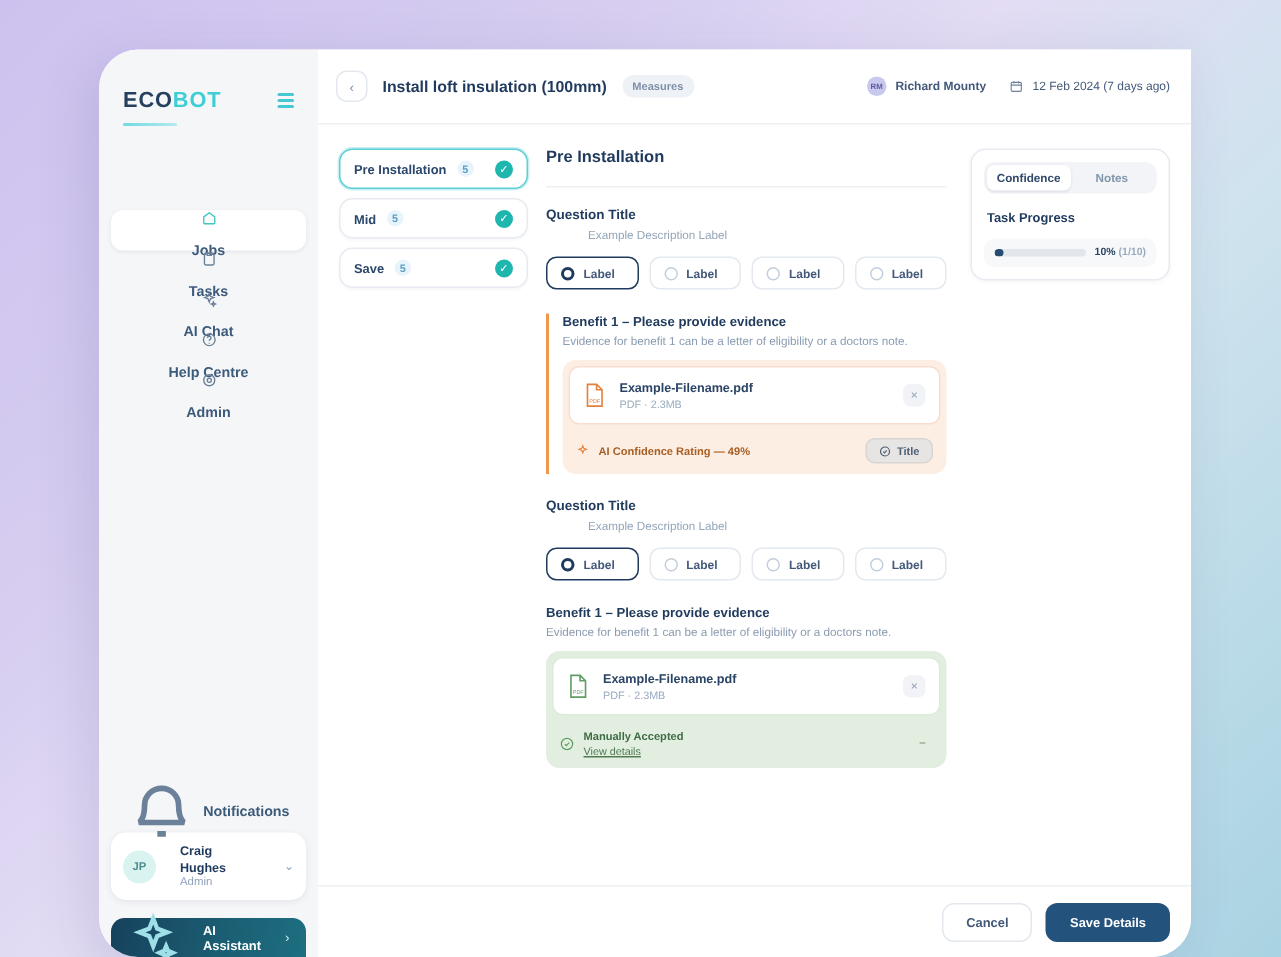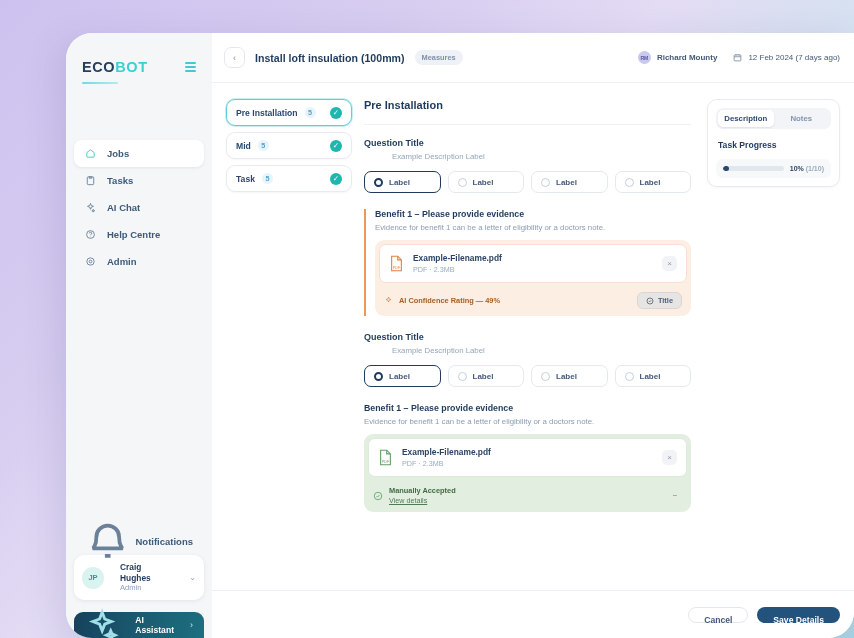--- a/index.html
+++ b/index.html
@@ -6,21 +6,21 @@
   html, body {
     width: 854px; height: 638px; overflow: hidden;
     font-family: "Liberation Sans", sans-serif;
   }
   body {
     background: linear-gradient(135deg, #cdc2ef 0%, #d6cdf0 28%, #e3dcf4 45%, #cfe3ee 65%, #a9d3e2 100%);
     position: relative;
   }
   .app-window {
     position: absolute; left: 66px; top: 33px;
-    width: 788px; height: 605px;
+    width: 728px; height: 605px;
     background: #ffffff;
     border-top-left-radius: 26px;
     border-bottom-right-radius: 26px;
     border-bottom-left-radius: 26px;
     box-shadow: -8px 8px 34px rgba(90,80,140,.16);
     overflow: hidden;
     display: flex;
   }
 
   
@@ -51,21 +51,21 @@
   .nav { margin-top: 56px; }
   .nav-item {
     display: flex; align-items: center; gap: 11px;
     height: 27px; padding: 0 11px; margin-bottom: 0;
     border-radius: 8px; cursor: pointer;
     font-size: 9.5px; color: #3c5a7a; font-weight: 600;
   }
   .nav-item + .nav-item { margin-top: 0; }
   .nav-item.active { background: #ffffff; box-shadow: 0 1px 3px rgba(60,80,110,.10); }
   .nav-item .ic { width: 11px; height: 11px; flex: none; display: block; }
-  .nav-list > div { margin-bottom: 0; }
+  .nav-list > div { margin-bottom: 0; flex-direction: column; }
   .nav-list { display: flex; flex-direction: column; gap: 0; }
   .nav-list .nav-item { margin-bottom: 0; height: 27px; }
 
   .sidebar-bottom { position: absolute; left: 8px; right: 8px; bottom: 0; }
   .notif-row {
     display: flex; align-items: center; gap: 5px;
     padding: 0 11px; height: 24px; font-size: 9.5px; color: #3c5a7a; font-weight: 600;
     cursor: pointer;
   }
   .user-card {
@@ -217,21 +217,21 @@
     display: flex; align-items: center; gap: 6px;
   }
   .prog-track { flex: 1; height: 5px; background: #e2e7ee; border-radius: 3px; overflow: hidden; }
   .prog-fill { height: 100%; background: #2b4straight; background: #2b4straight; background:#284b72; border-radius: 3px; }
   .prog-lbl { font-size: 7px; font-weight: 700; color: #2b4465; white-space: nowrap; }
   .prog-lbl span { color: #9aabbf; font-weight: 600; }
 
   
   .footer {
     height: 48px; border-top: 1px solid #edf0f4;
-    display: flex; justify-content: flex-end;
+    display: flex; align-items: center; justify-content: flex-end;
     gap: 9px; padding: 16px 14px;
   }
   .btn-cancel {
     background: #fff; border: 1px solid #e3e8ef; border-radius: 8px;
     font-size: 8.6px; font-weight: 600; color: #44597a; padding: 7px 15px; cursor: pointer;
   }
   .btn-save {
     background: #23527c; border: none; border-radius: 8px;
     font-size: 8.6px; font-weight: 700; color: #fff; padding: 8px 16px; cursor: pointer;
   }
@@ -347,21 +347,21 @@
           <span class="step-label">Pre Installation</span>
           <span class="step-count">5</span>
           <span class="step-check">✓</span>
         </div>
         <div class="step">
           <span class="step-label">Mid</span>
           <span class="step-count">5</span>
           <span class="step-check">✓</span>
         </div>
         <div class="step">
-          <span class="step-label">Task</span>
+          <span class="step-label">Save</span>
           <span class="step-count">5</span>
           <span class="step-check">✓</span>
         </div>
       </div>
 
       <div class="middle">
         <div class="sec-title">Pre Installation</div>
         <div class="divider"></div>
 
         <div>
@@ -469,21 +469,21 @@
                 <div class="min-btn">−</div>
               </div>
             </div>
           </div>
         </div>
       </div>
 
       <div class="right">
         <div class="panel">
           <div class="tabs">
-            <div class="tab active">Description</div>
+            <div class="tab active">Confidence</div>
             <div class="tab">Notes</div>
           </div>
           <div class="panel-h">Task Progress</div>
           <div class="prog-card">
             <div class="prog-track">
               <div class="prog-fill" id="progfill" style="width: 10%;"></div>
             </div>
             <div class="prog-lbl"><span id="pct-main" style="color:#2b4465;font-weight:700">10%</span> <span id="pct-frac">(1/10)</span></div>
           </div>
         </div>

